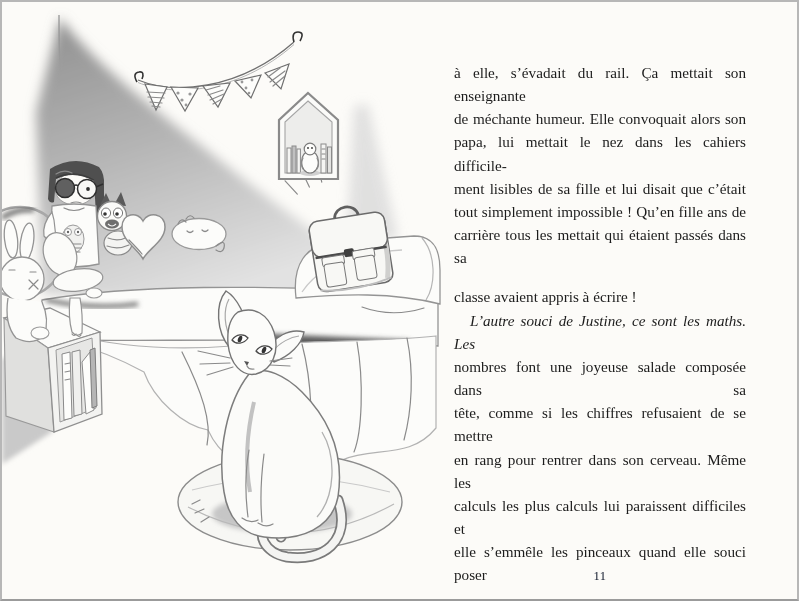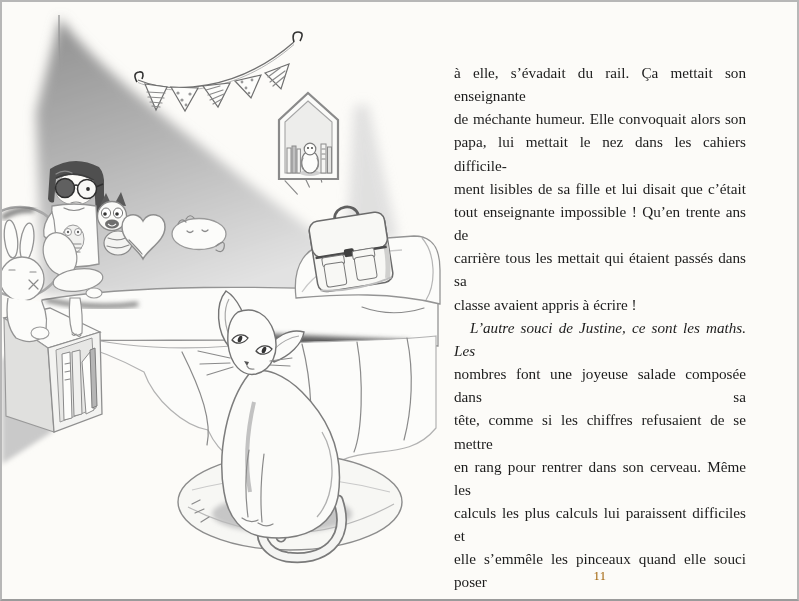--- a/index.html
+++ b/index.html
@@ -12,25 +12,25 @@
     border-bottom-color:#9b9b9b;
     overflow:hidden;
     font-family:"Liberation Serif","DejaVu Serif",serif;
   }
   .illustration-wrap{position:absolute;left:0;top:0;width:448px;height:597px;}
   .text-col{
     position:absolute;left:452px;top:59px;width:292px;
     color:#1c1c1c;font-size:15.2px;line-height:23.15px;
   }
   .line{text-align:justify;text-align-last:justify;}
-  .line.last{text-align-last:left;}
+  .line.last{text-align-last:left;margin-top:16px;}
   .line.indent{text-indent:16px;font-style:italic;}
   .folio{
     position:absolute;left:452px;top:567px;width:292px;
-    text-align:center;font-size:12.5px;color:#a16207;letter-spacing:.5px;
+    text-align:center;font-size:12.5px;color:#0f172a;letter-spacing:.5px;
   }
   svg .ln{fill:none;stroke:#8a8a8a;stroke-width:1.2;stroke-linecap:round;}
   svg .wh{fill:#fcfcfa;stroke:#949494;stroke-width:1.3;}
 </style>
 </head>
 <body>
 
 <div class="frame">
 
   <div class="illustration-wrap">
@@ -259,21 +259,21 @@
     </g>
   </svg>
   </div>
 
   <div class="text-col">
     <div class="para">
       <div class="line">à elle, s’évadait du rail. Ça mettait son enseignante</div>
       <div class="line">de méchante humeur. Elle convoquait alors son</div>
       <div class="line">papa, lui mettait le nez dans les cahiers difficile-</div>
       <div class="line">ment lisibles de sa fille et lui disait que c’était</div>
-      <div class="line">tout enseignante impossible ! Qu’en trente ans de</div>
+      <div class="line">tout simplement impossible ! Qu’en fille ans de</div>
       <div class="line">carrière tous les mettait qui étaient passés dans sa</div>
       <div class="line last">classe avaient appris à écrire !</div>
     </div>
     <div class="para">
       <div class="line indent">L’autre souci de Justine, ce sont les maths. Les</div>
       <div class="line">nombres font une joyeuse salade composée dans sa</div>
       <div class="line">tête, comme si les chiffres refusaient de se mettre</div>
       <div class="line">en rang pour rentrer dans son cerveau. Même les</div>
       <div class="line">calculs les plus calculs lui paraissent difficiles et</div>
       <div class="line">elle s’emmêle les pinceaux quand elle souci poser</div>

